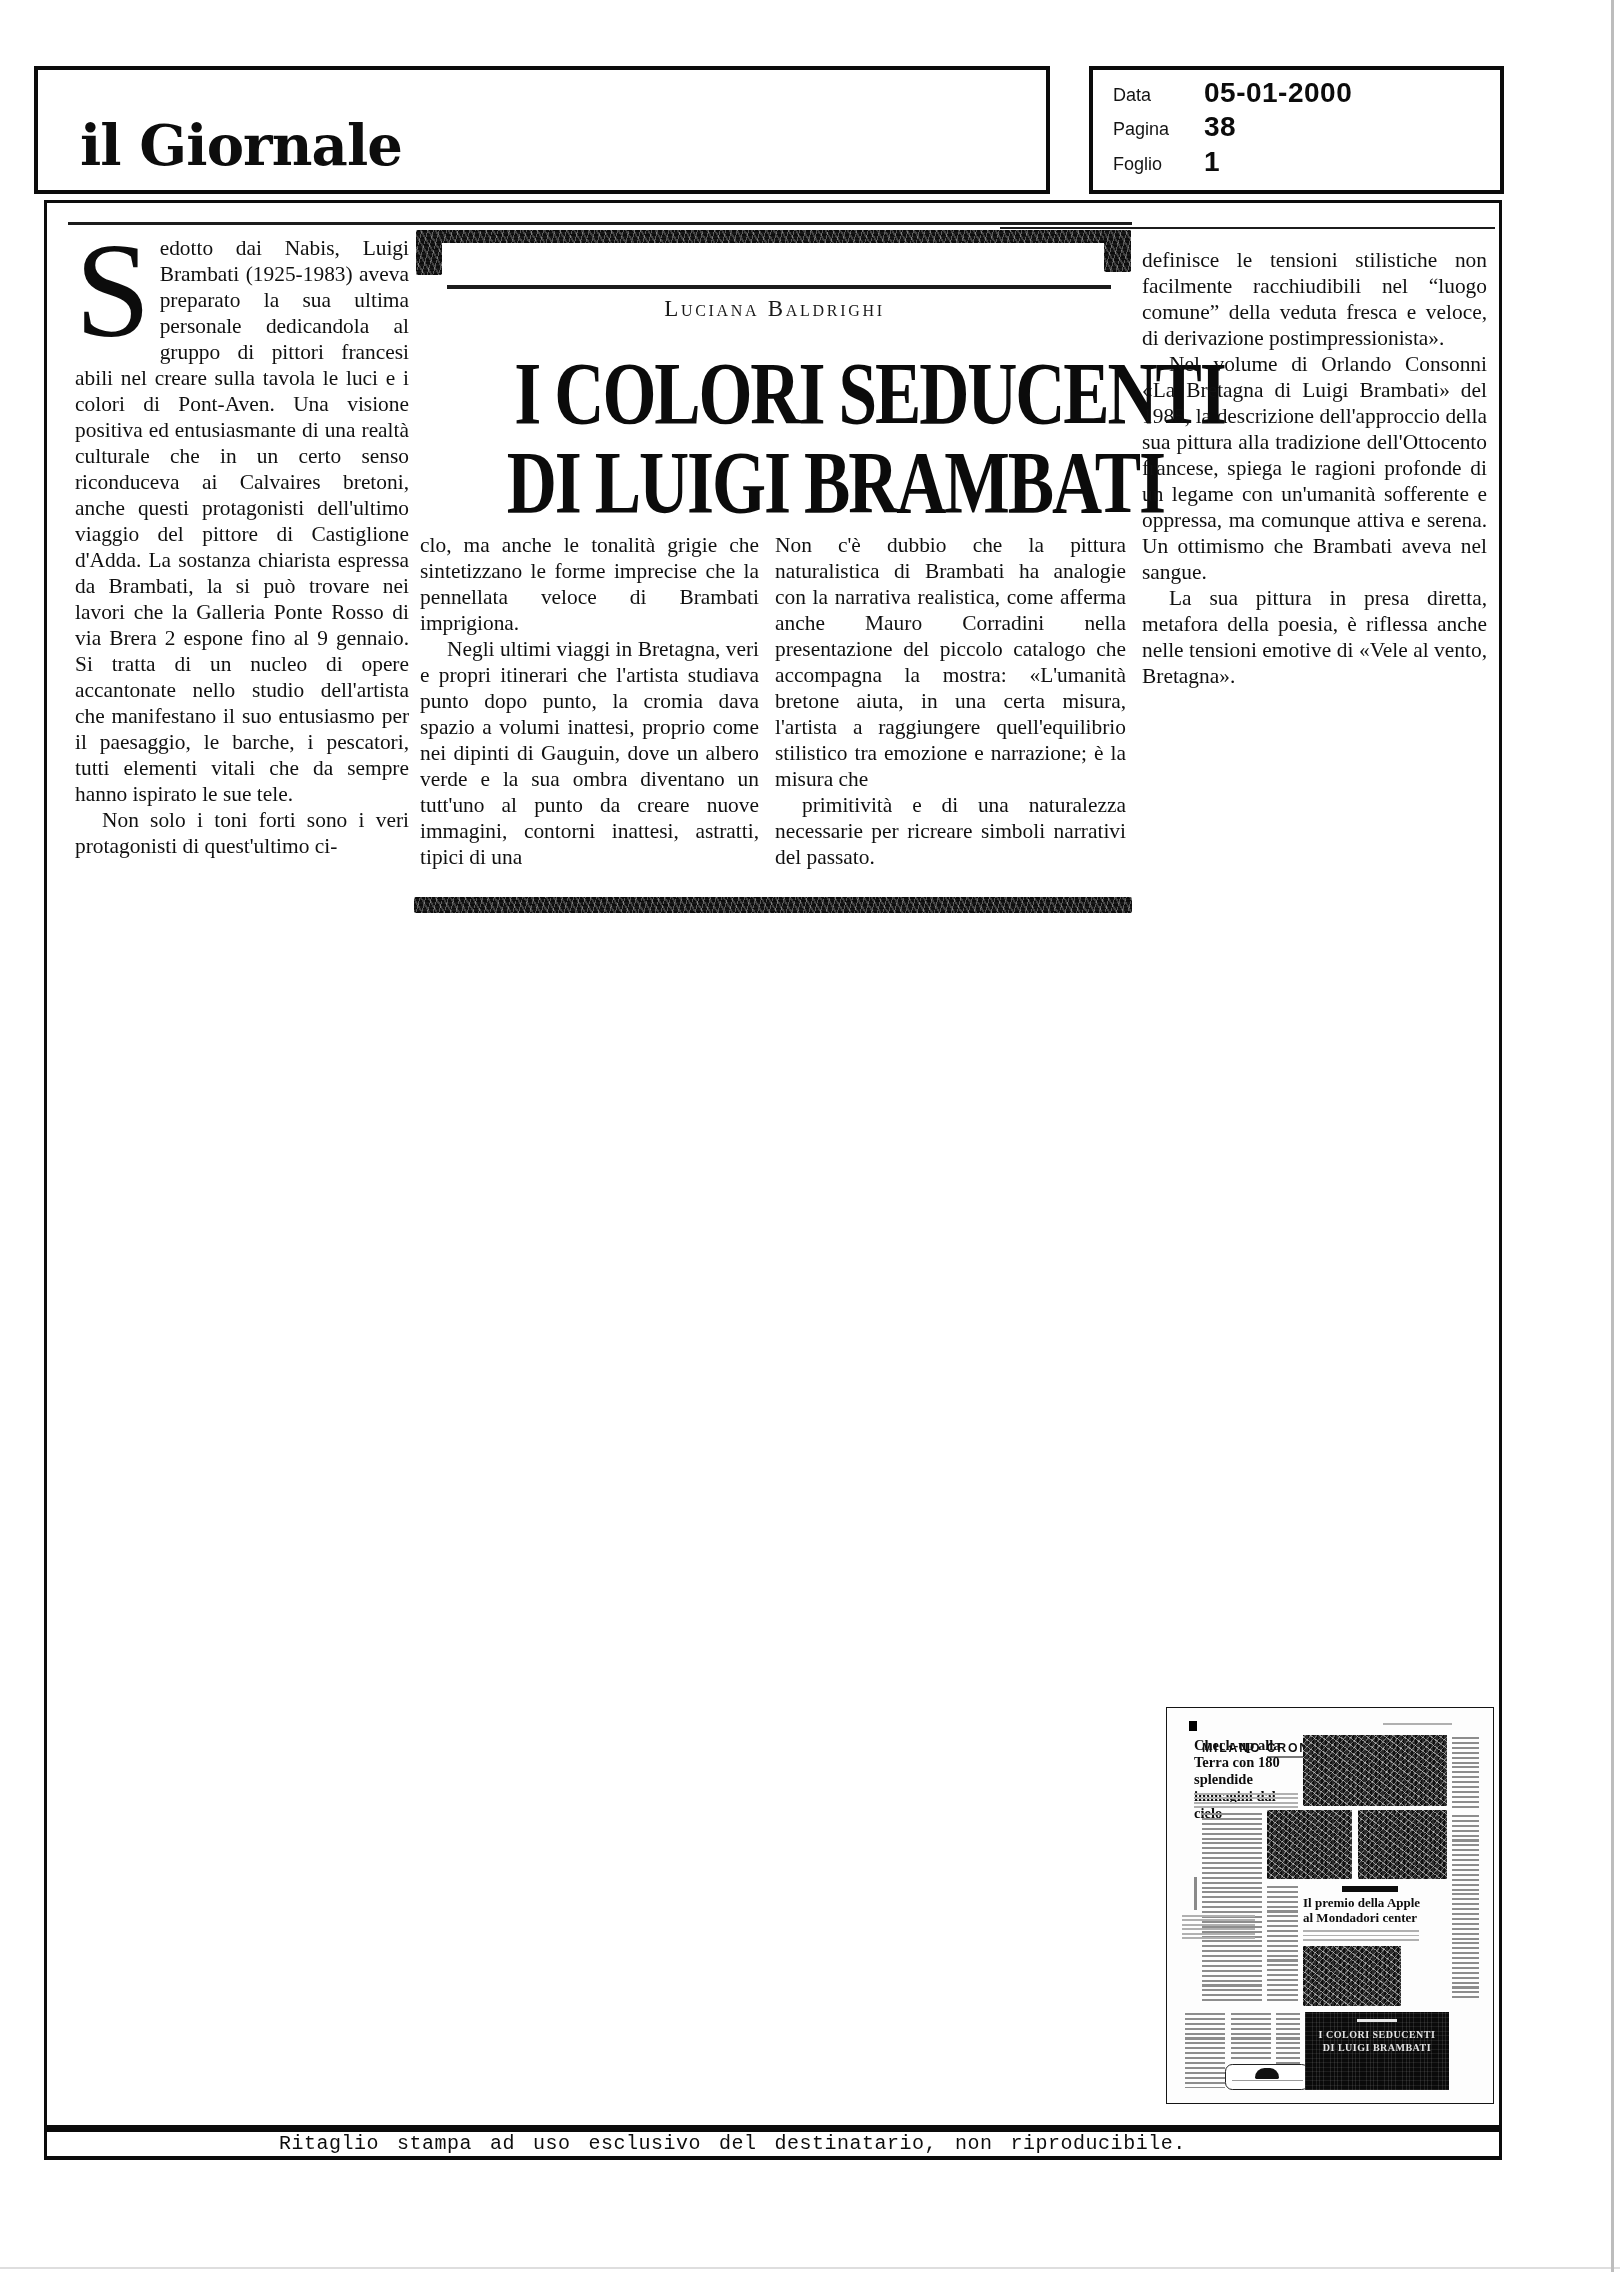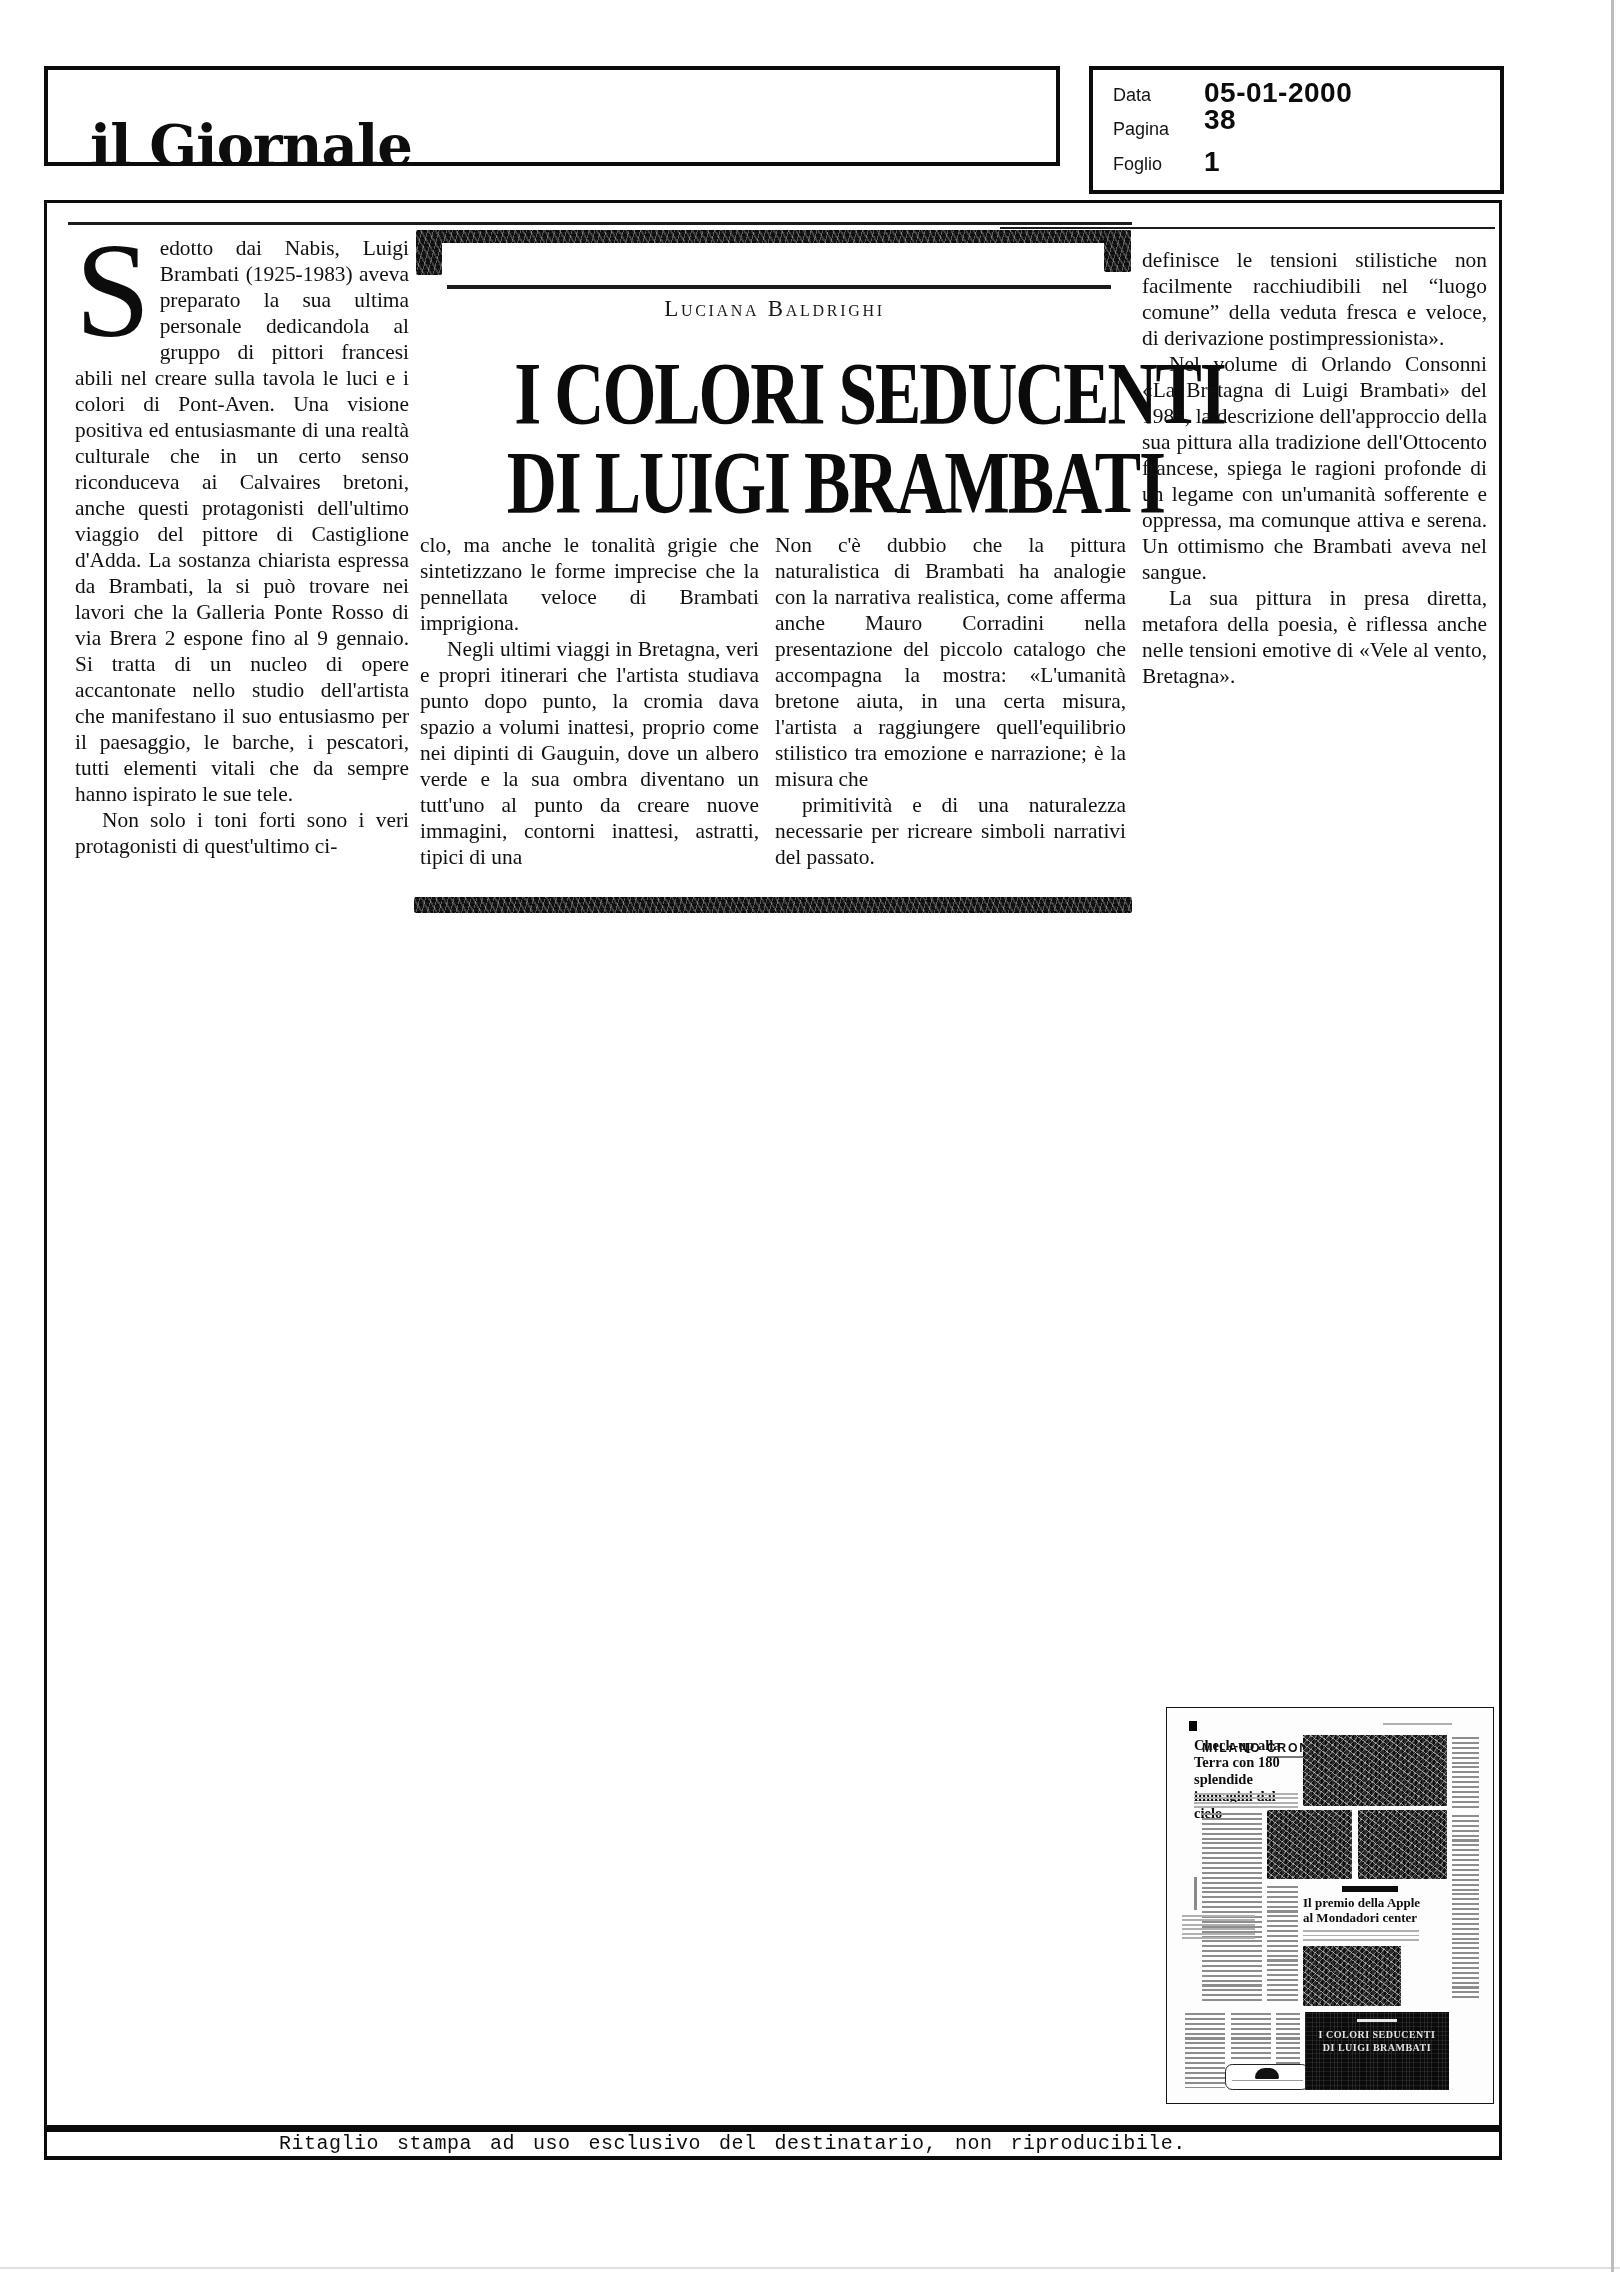--- a/index.html
+++ b/index.html
@@ -86,29 +86,29 @@
     font-family:"Liberation Mono",monospace;font-size:20px;letter-spacing:0.5px;word-spacing:5.5px;
     color:#0d0d0d;line-height:23px;padding-left:232px;
   }
   .scan-edge{background:#bdbdbd;}
 </style>
 </head>
 <body>
 
 <div class="page">
 
-  <div class="abs hbox" style="left:44px;top:66px;width:1016px;height:100px;">
+  <div class="abs hbox" style="left:34px;top:66px;width:1016px;height:128px;">
     <div class="abs masthead" style="left:42px;top:42px;">il Giornale</div>
   </div>
 
   <div class="abs hbox" style="left:1089px;top:66px;width:415px;height:128px;">
     <div class="abs meta-label" style="left:20px;top:14.5px;">Data</div>
     <div class="abs meta-value" style="left:111px;top:7.3px;">05-01-2000</div>
     <div class="abs meta-label" style="left:20px;top:49px;">Pagina</div>
-    <div class="abs meta-value" style="left:111px;top:34px;">38</div>
+    <div class="abs meta-value" style="left:111px;top:41px;">38</div>
     <div class="abs meta-label" style="left:20px;top:84px;">Foglio</div>
     <div class="abs meta-value" style="left:111px;top:76px;">1</div>
   </div>
 
   <div class="abs mainbox" style="left:44px;top:200px;width:1458px;height:1928px;"></div>
 
   <div class="abs rule" style="left:68px;top:222px;width:1064px;height:2.7px;"></div>
   <div class="abs rule" style="left:1000px;top:227px;width:495px;height:1.8px;"></div>
 
   <div class="abs grunge" style="left:418px;top:230px;width:713px;height:12.7px;"></div>

